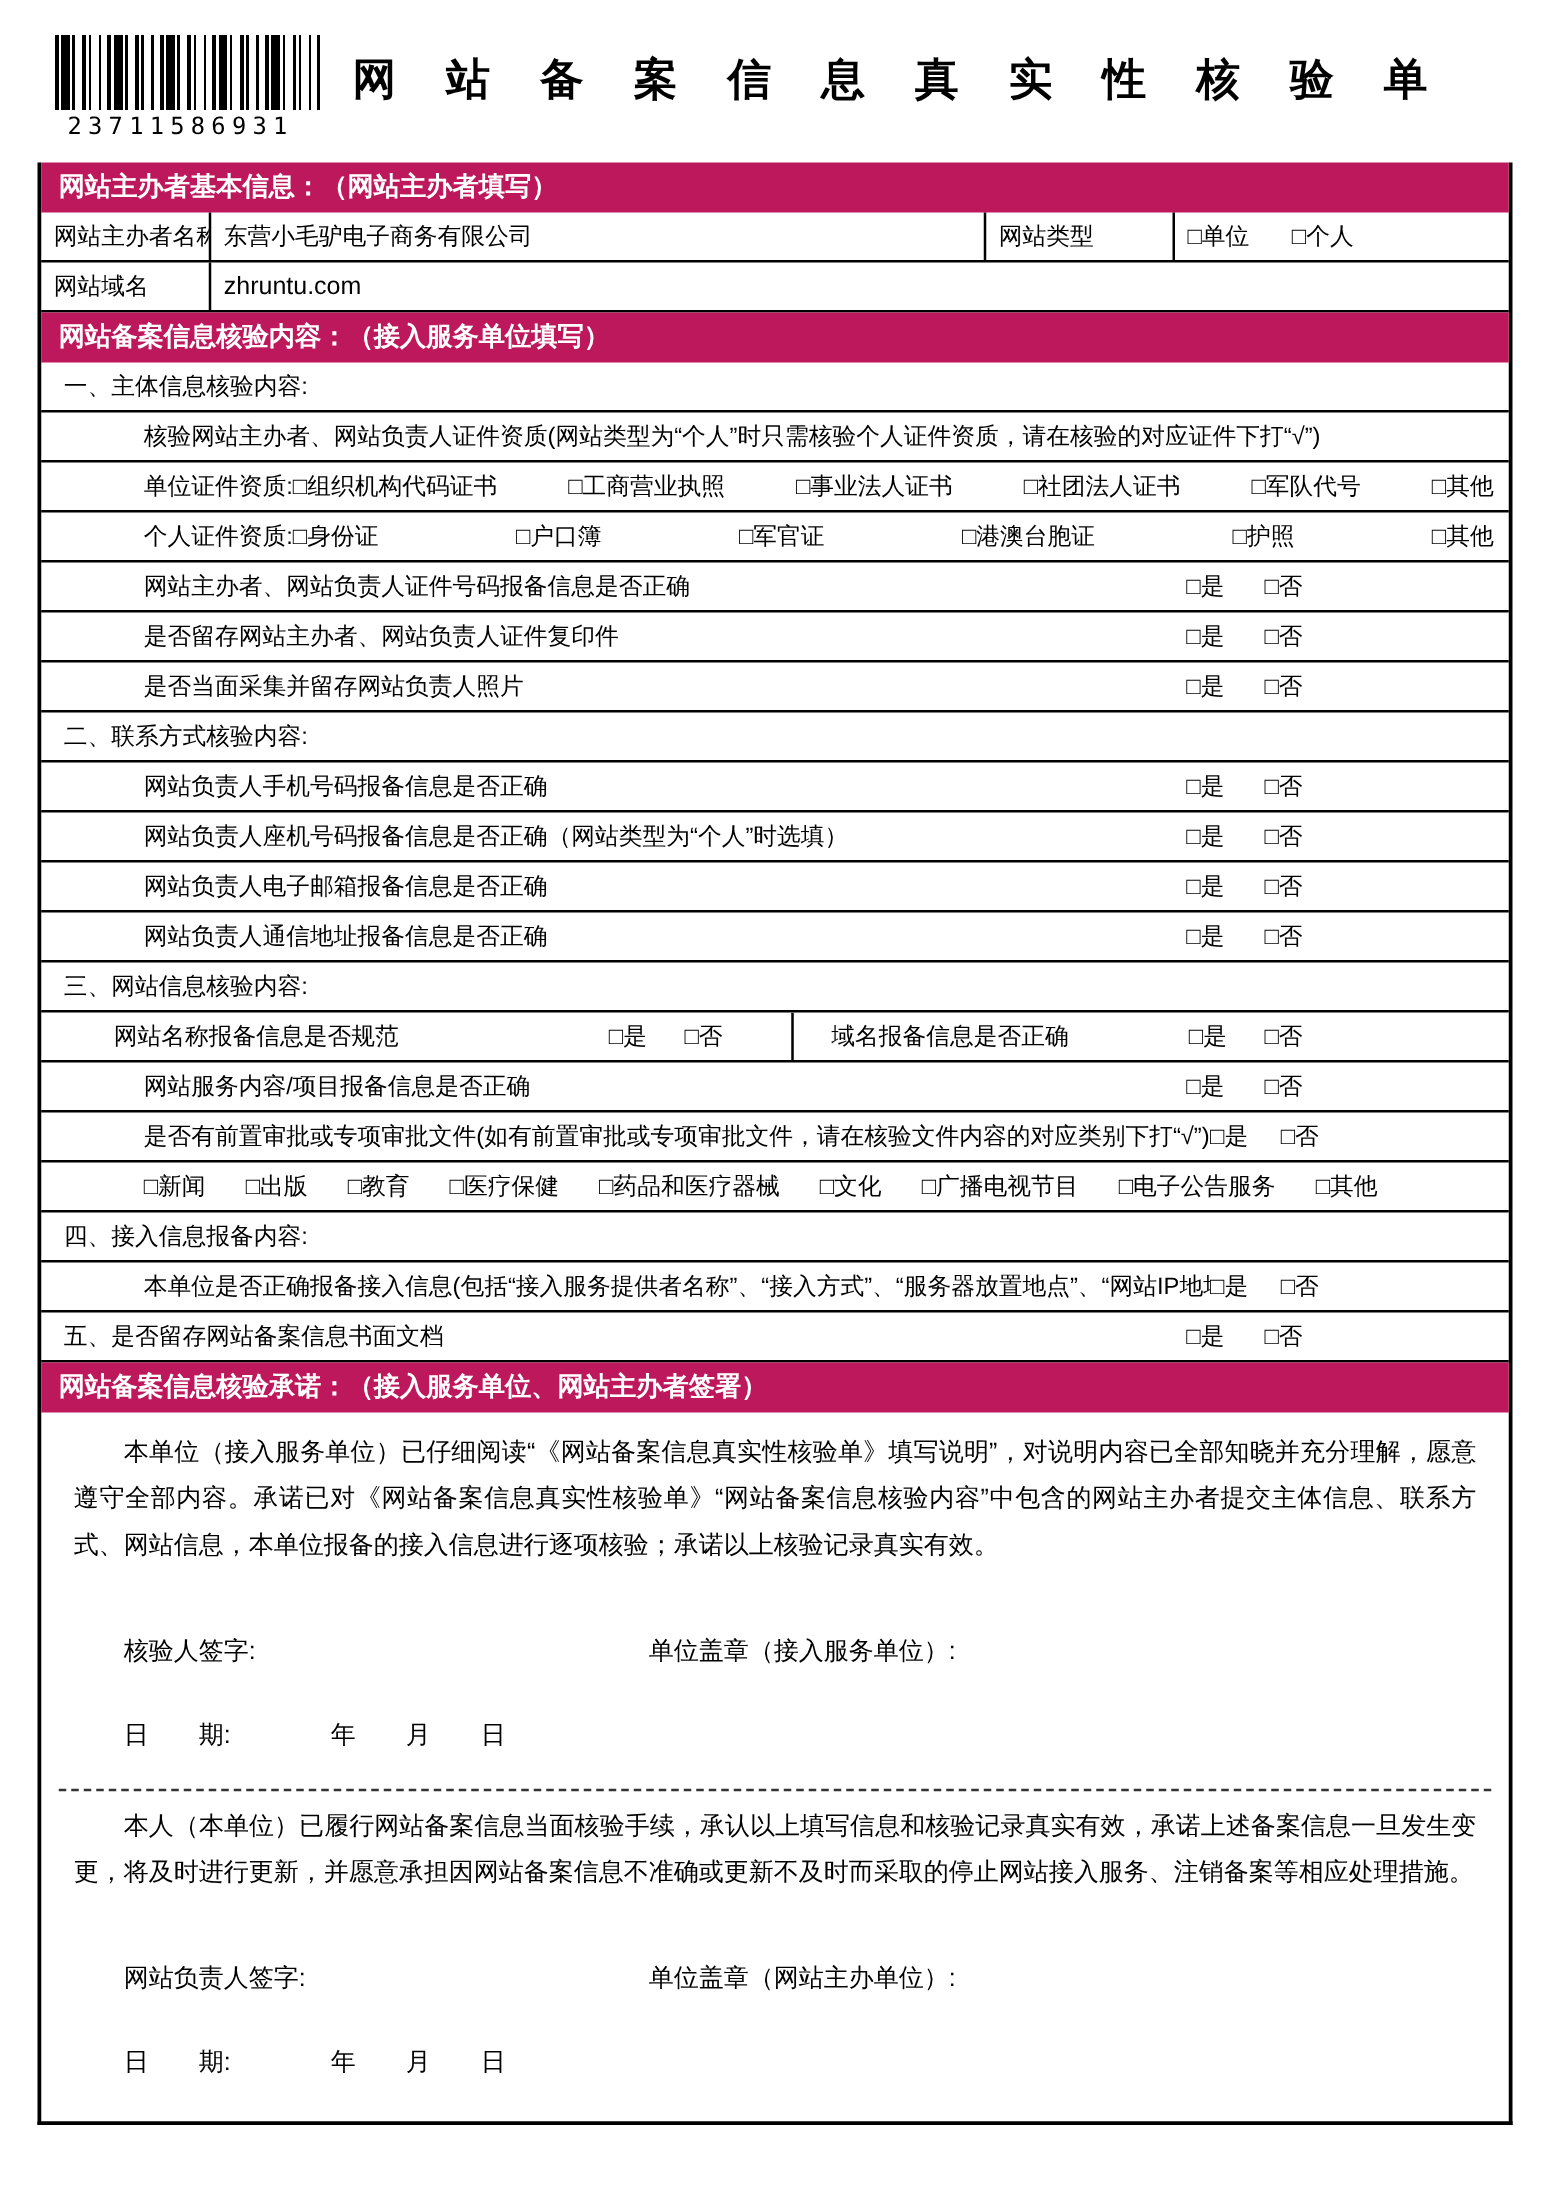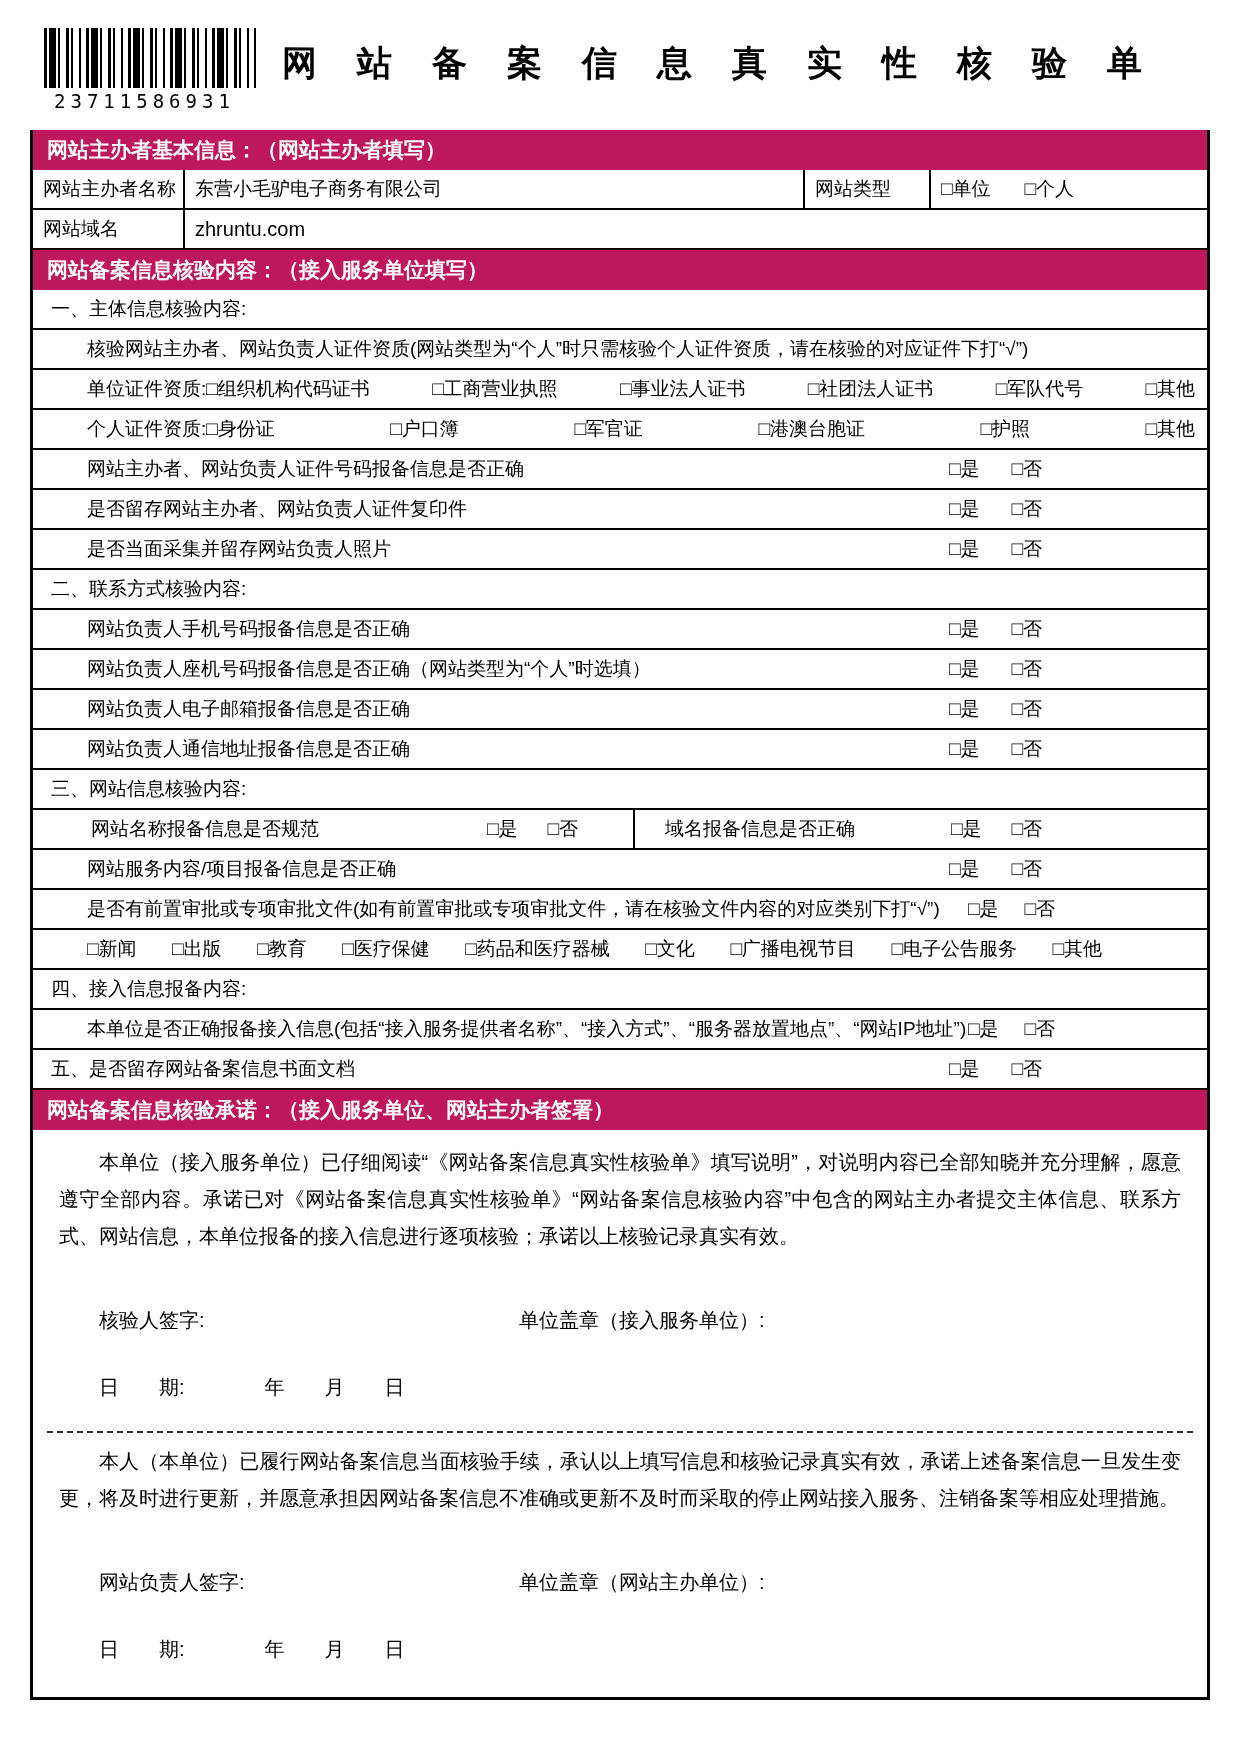--- a/index.html
+++ b/index.html
@@ -37,36 +37,36 @@
     background:#be185d; color:#fff;
     height:40px; line-height:40px;
     font-size:21px; font-weight:bold;
     padding-left:14px; white-space:nowrap;
   }
 
   
   .info-row { display:flex; border-bottom:2px solid #000; height:40px; font-size:19px; }
   .info-row .cell { display:flex; align-items:center; padding:0 10px; white-space:nowrap; overflow:hidden; }
   .cell.label { border-right:2px solid #000; }
-  .c-name-label  { width:152px; flex:0 0 auto;text-align:right; }
+  .c-name-label  { width:136px; flex:0 0 auto;text-align:right; }
   .c-name-value  { width:620px; flex:0 0 auto; border-right:2px solid #000; }
-  .c-type-label  { width:126px; flex:0 0 auto; justify-content:flex-start; border-right:2px solid #000; }
+  .c-type-label  { width:151px; flex:0 0 auto; justify-content:flex-start; border-right:2px solid #000; }
   .c-type-opts   { flex:1; gap:34px;border-radius:13px; }
   .c-domain-value{ flex:1; font-size:20px;border-radius:11px; }
 
   
   .row {
     display:flex; align-items:center;
     height:40px; border-bottom:2px solid #000;
     font-size:19px; white-space:nowrap; overflow:hidden;
   }
   .row:last-of-type { border-bottom:none; }
   .row .txt { overflow:hidden; }
   .lv0 { padding-left:18px; }
-  .lv1 { padding-left:54px; }
+  .lv1 { padding-left:82px; }
   .grow { flex:1; }
   .yn { flex:0 0 auto; display:flex; gap:32px; padding-right:165px; }
   .yn-inline { flex:0 0 auto; display:flex; gap:26px; margin-left:auto; padding-right:152px; }
   .opts { display:flex; flex:1; justify-content:space-between; padding-right:12px; }
   .opts.cat { padding-right:105px; }
   .opts .opt { flex:0 0 auto; }
   .split-cell { display:flex; align-items:center; height:100%; overflow:hidden; }
   .split-left  { width:602px; flex:0 0 auto; border-right:2px solid #000; padding-left:58px;gap:28px; }
   .split-left  .yn2 { margin-left:auto; display:flex; gap:30px; padding-right:55px; }
   .split-right { flex:1; padding-left:30px; }

